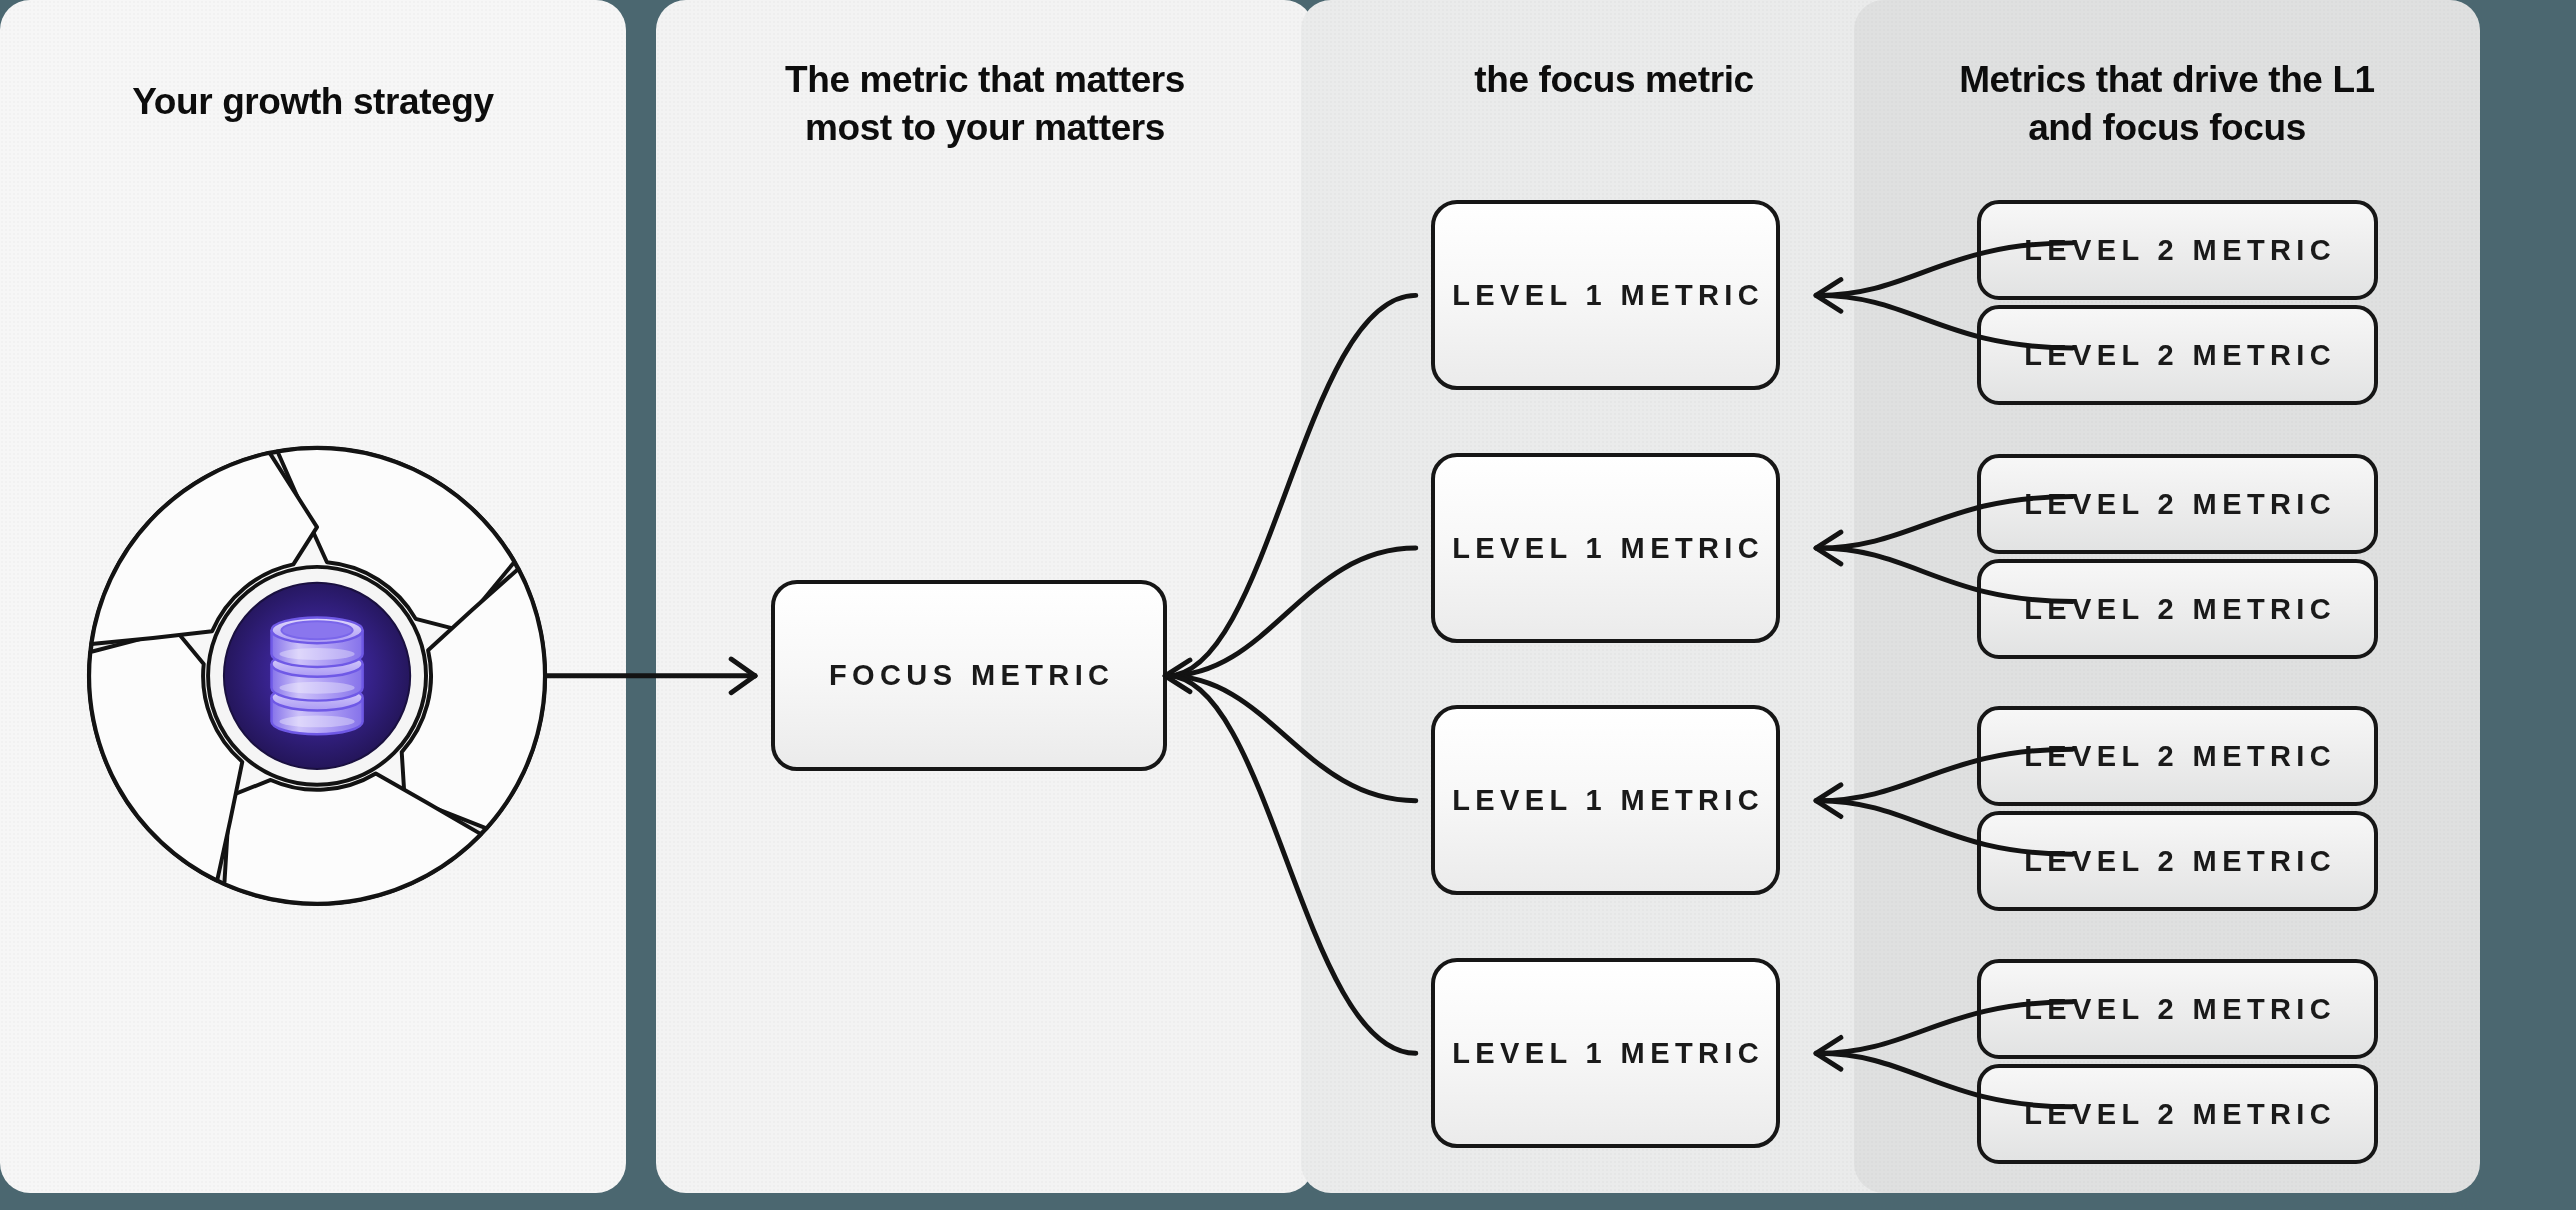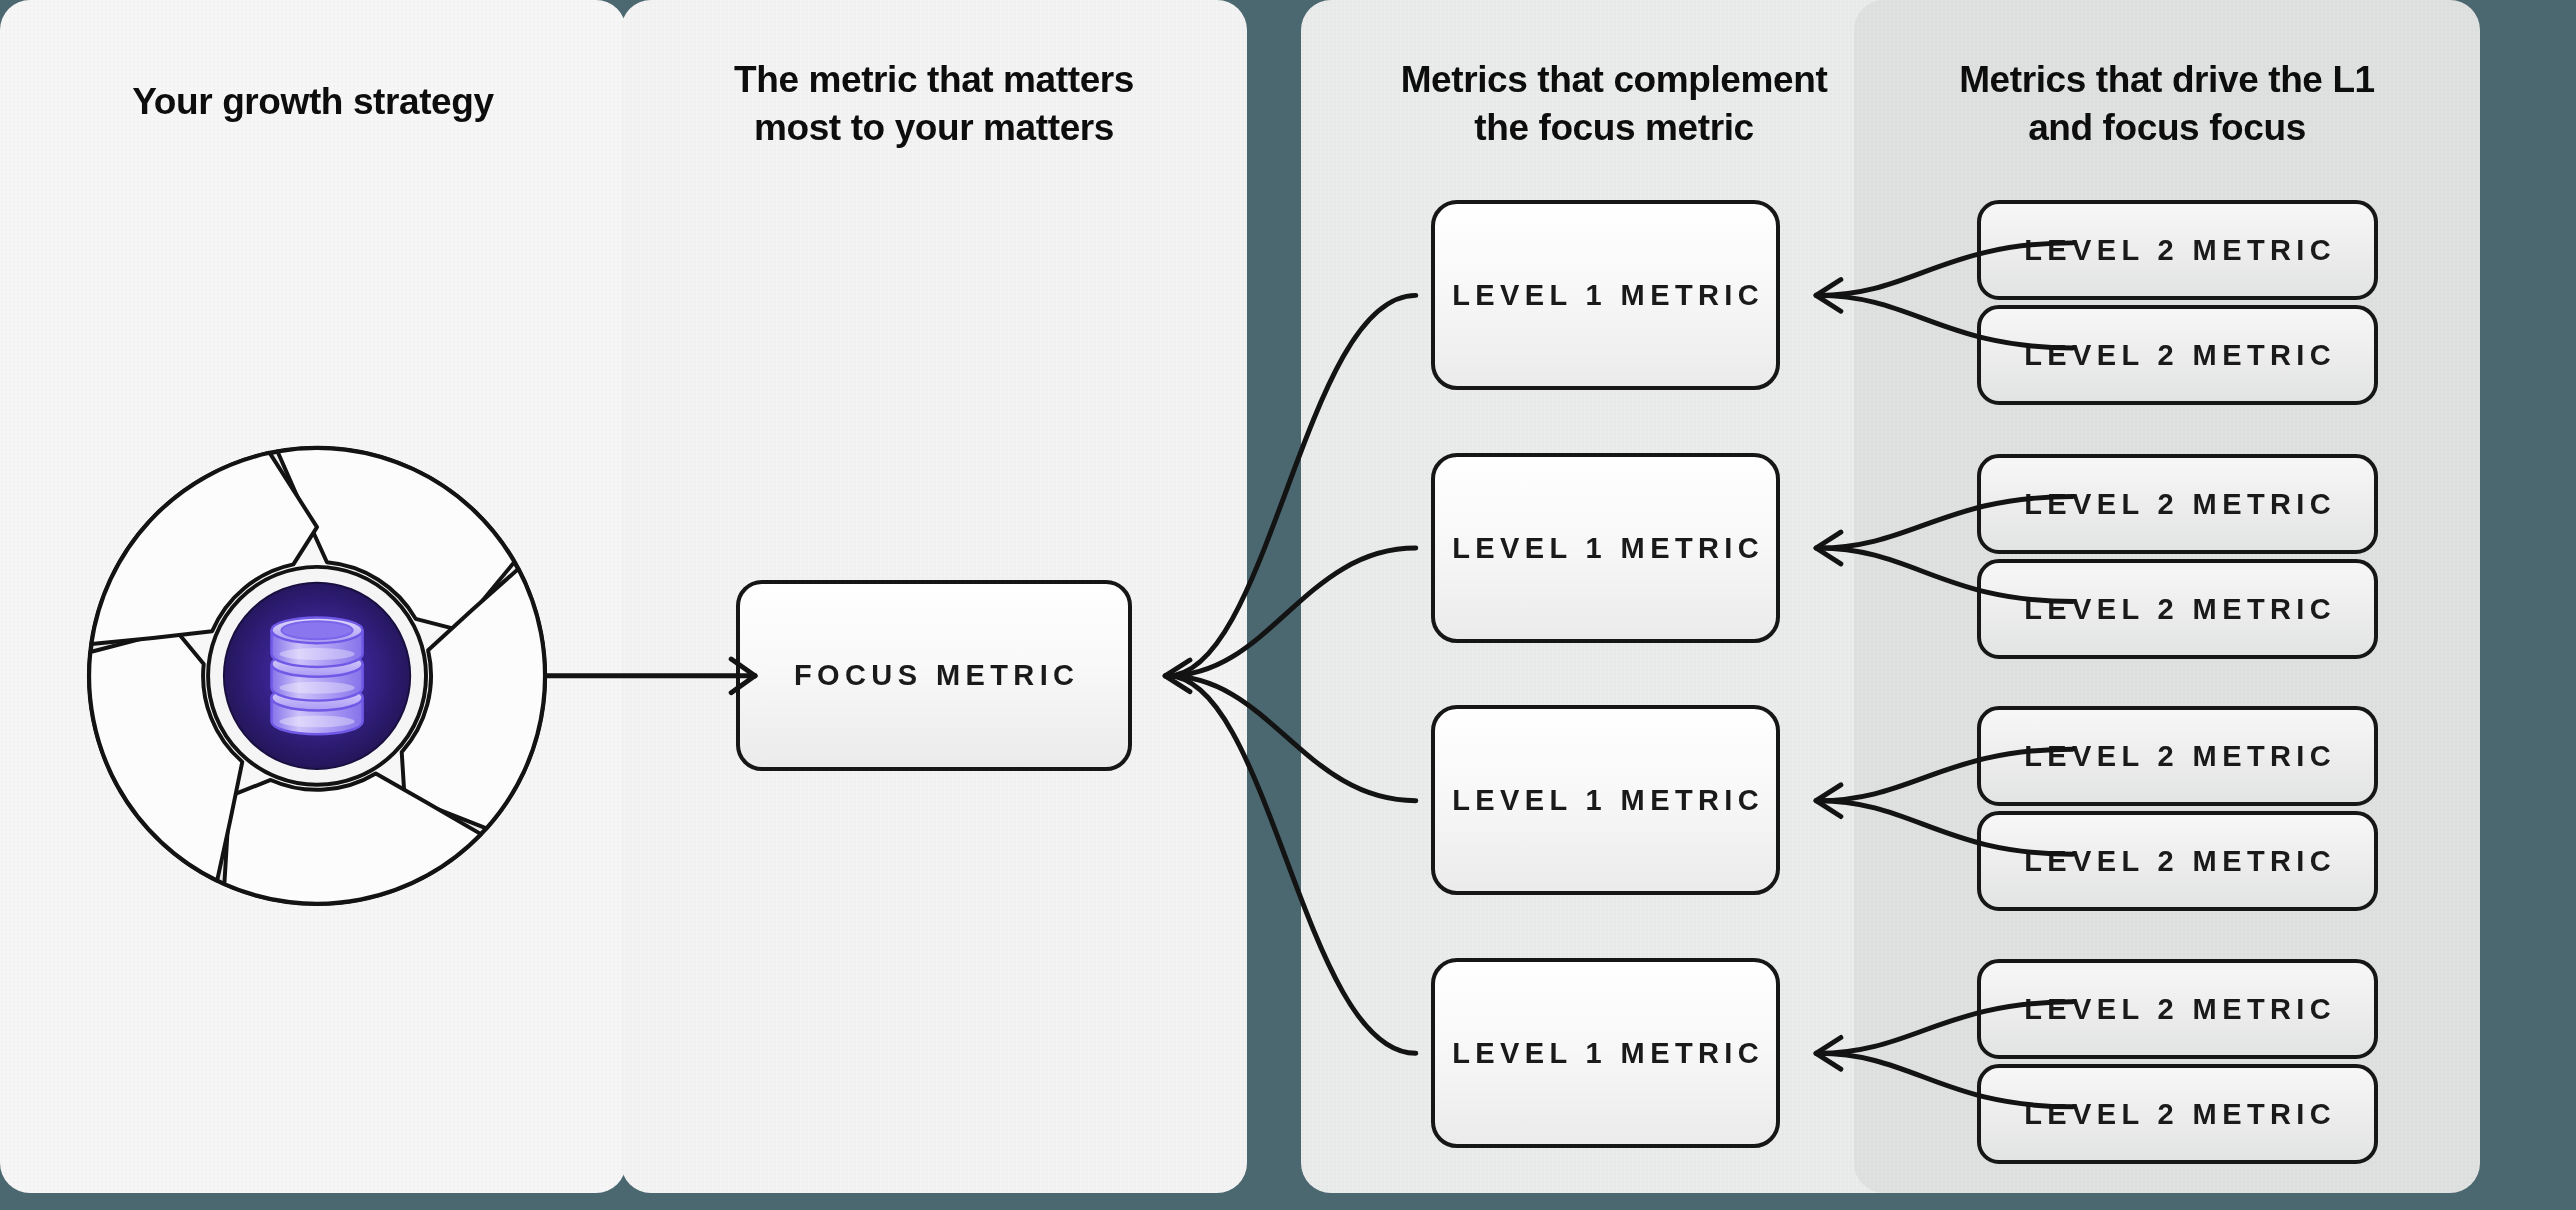--- a/index.html
+++ b/index.html
@@ -18,21 +18,21 @@
     position: absolute;
     top: 0;
     height: 1193px;
     width: 626px;
     border-radius: 30px;
     background-image: radial-gradient(rgba(0,0,0,0.018) 1px, transparent 1px);
     background-size: 4px 4px;
     z-index: 1;
   }
   #panel-1 { left: 0;      background-color: #f6f6f6; }
-  #panel-2 { left: 621px;  background-color: #f3f3f3; }
+  #panel-2 { left: 656px;  background-color: #f3f3f3; padding-left: 32px; }
   #panel-3 { left: 1301px; background-color: #eaebeb; }
   #panel-4 { left: 1854px; background-color: #dfe0e0; }
 
   .panel-title {
     position: absolute;
     left: 0;
     width: 100%;
     text-align: center;
     font-size: 37px;
     line-height: 48px;
@@ -101,21 +101,20 @@
 <div class="panel" id="panel-2">
   <div class="panel-title">
     <span>The metric that matters</span>
     <span>most to your matters</span>
   </div>
   <div class="metric-box focus-box">FOCUS METRIC</div>
 </div>
 
 <div class="panel" id="panel-3">
   <div class="panel-title">
-    <span>Metrics that complement</span>
     <span>the focus metric</span>
   </div>
   <div class="metric-box l1-box" style="top:200px">LEVEL 1 METRIC</div>
   <div class="metric-box l1-box" style="top:453px">LEVEL 1 METRIC</div>
   <div class="metric-box l1-box" style="top:705px">LEVEL 1 METRIC</div>
   <div class="metric-box l1-box" style="top:958px">LEVEL 1 METRIC</div>
 </div>
 
 <div class="panel" id="panel-4">
   <div class="panel-title">

